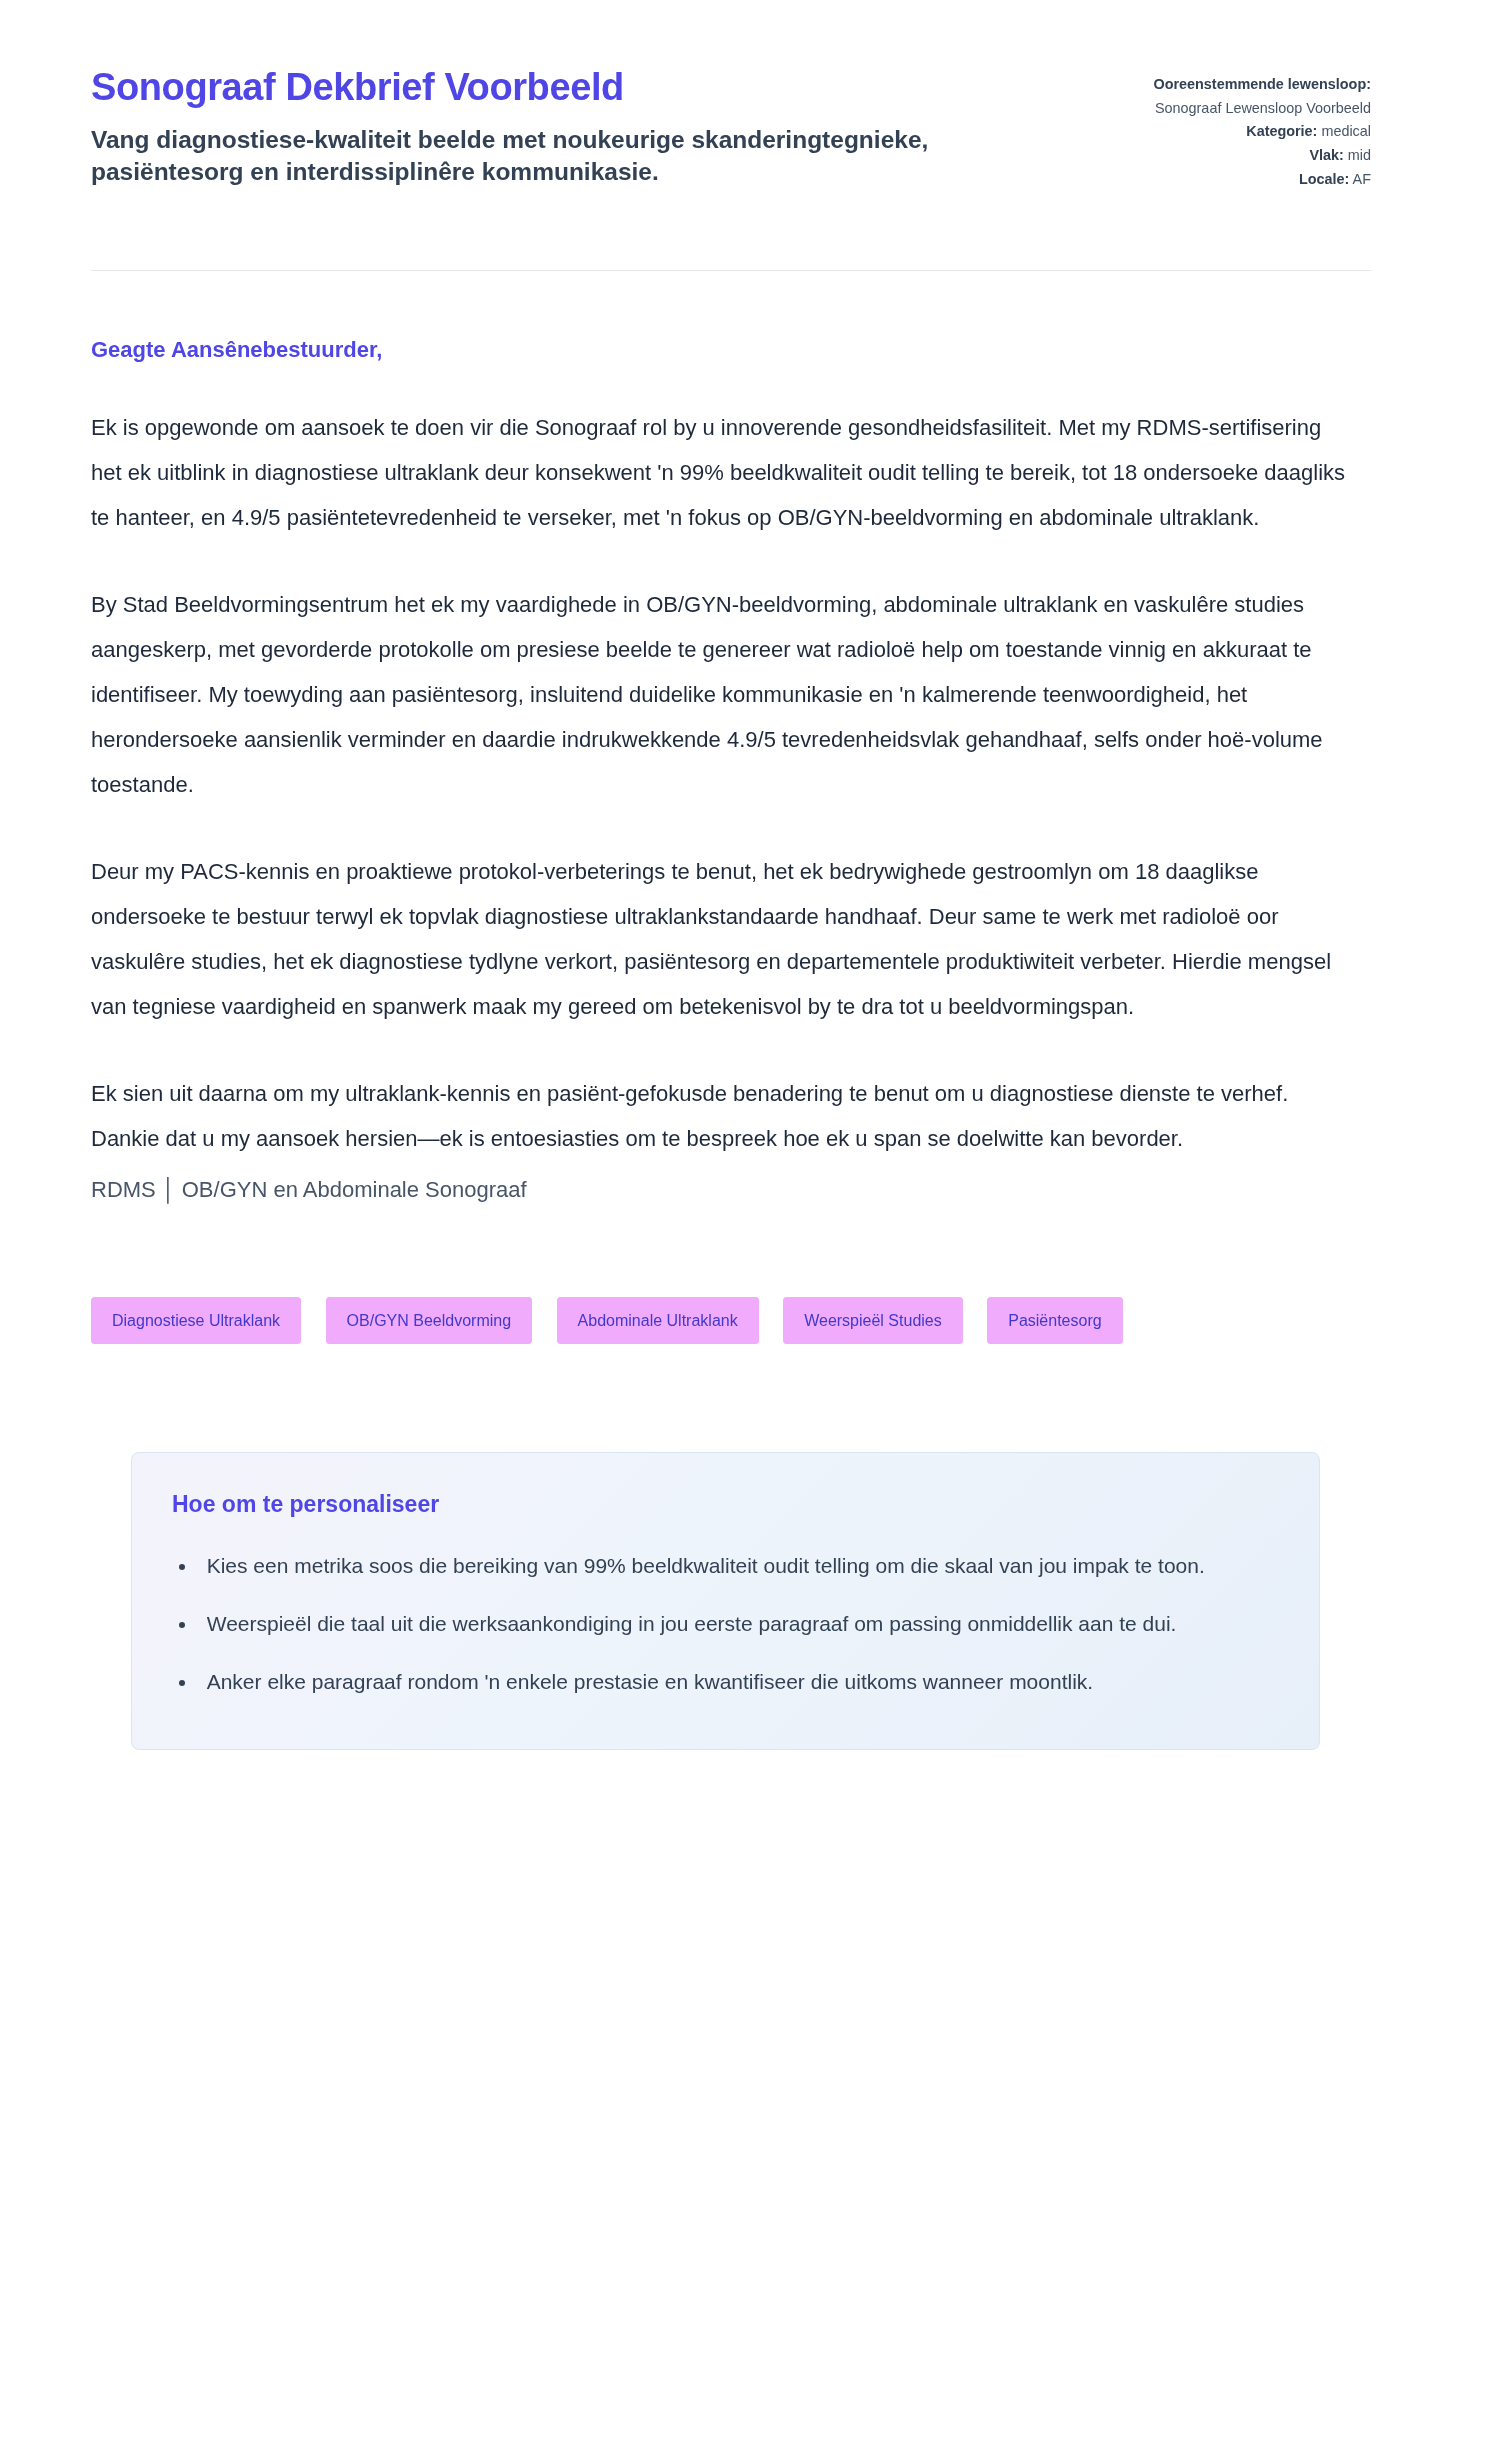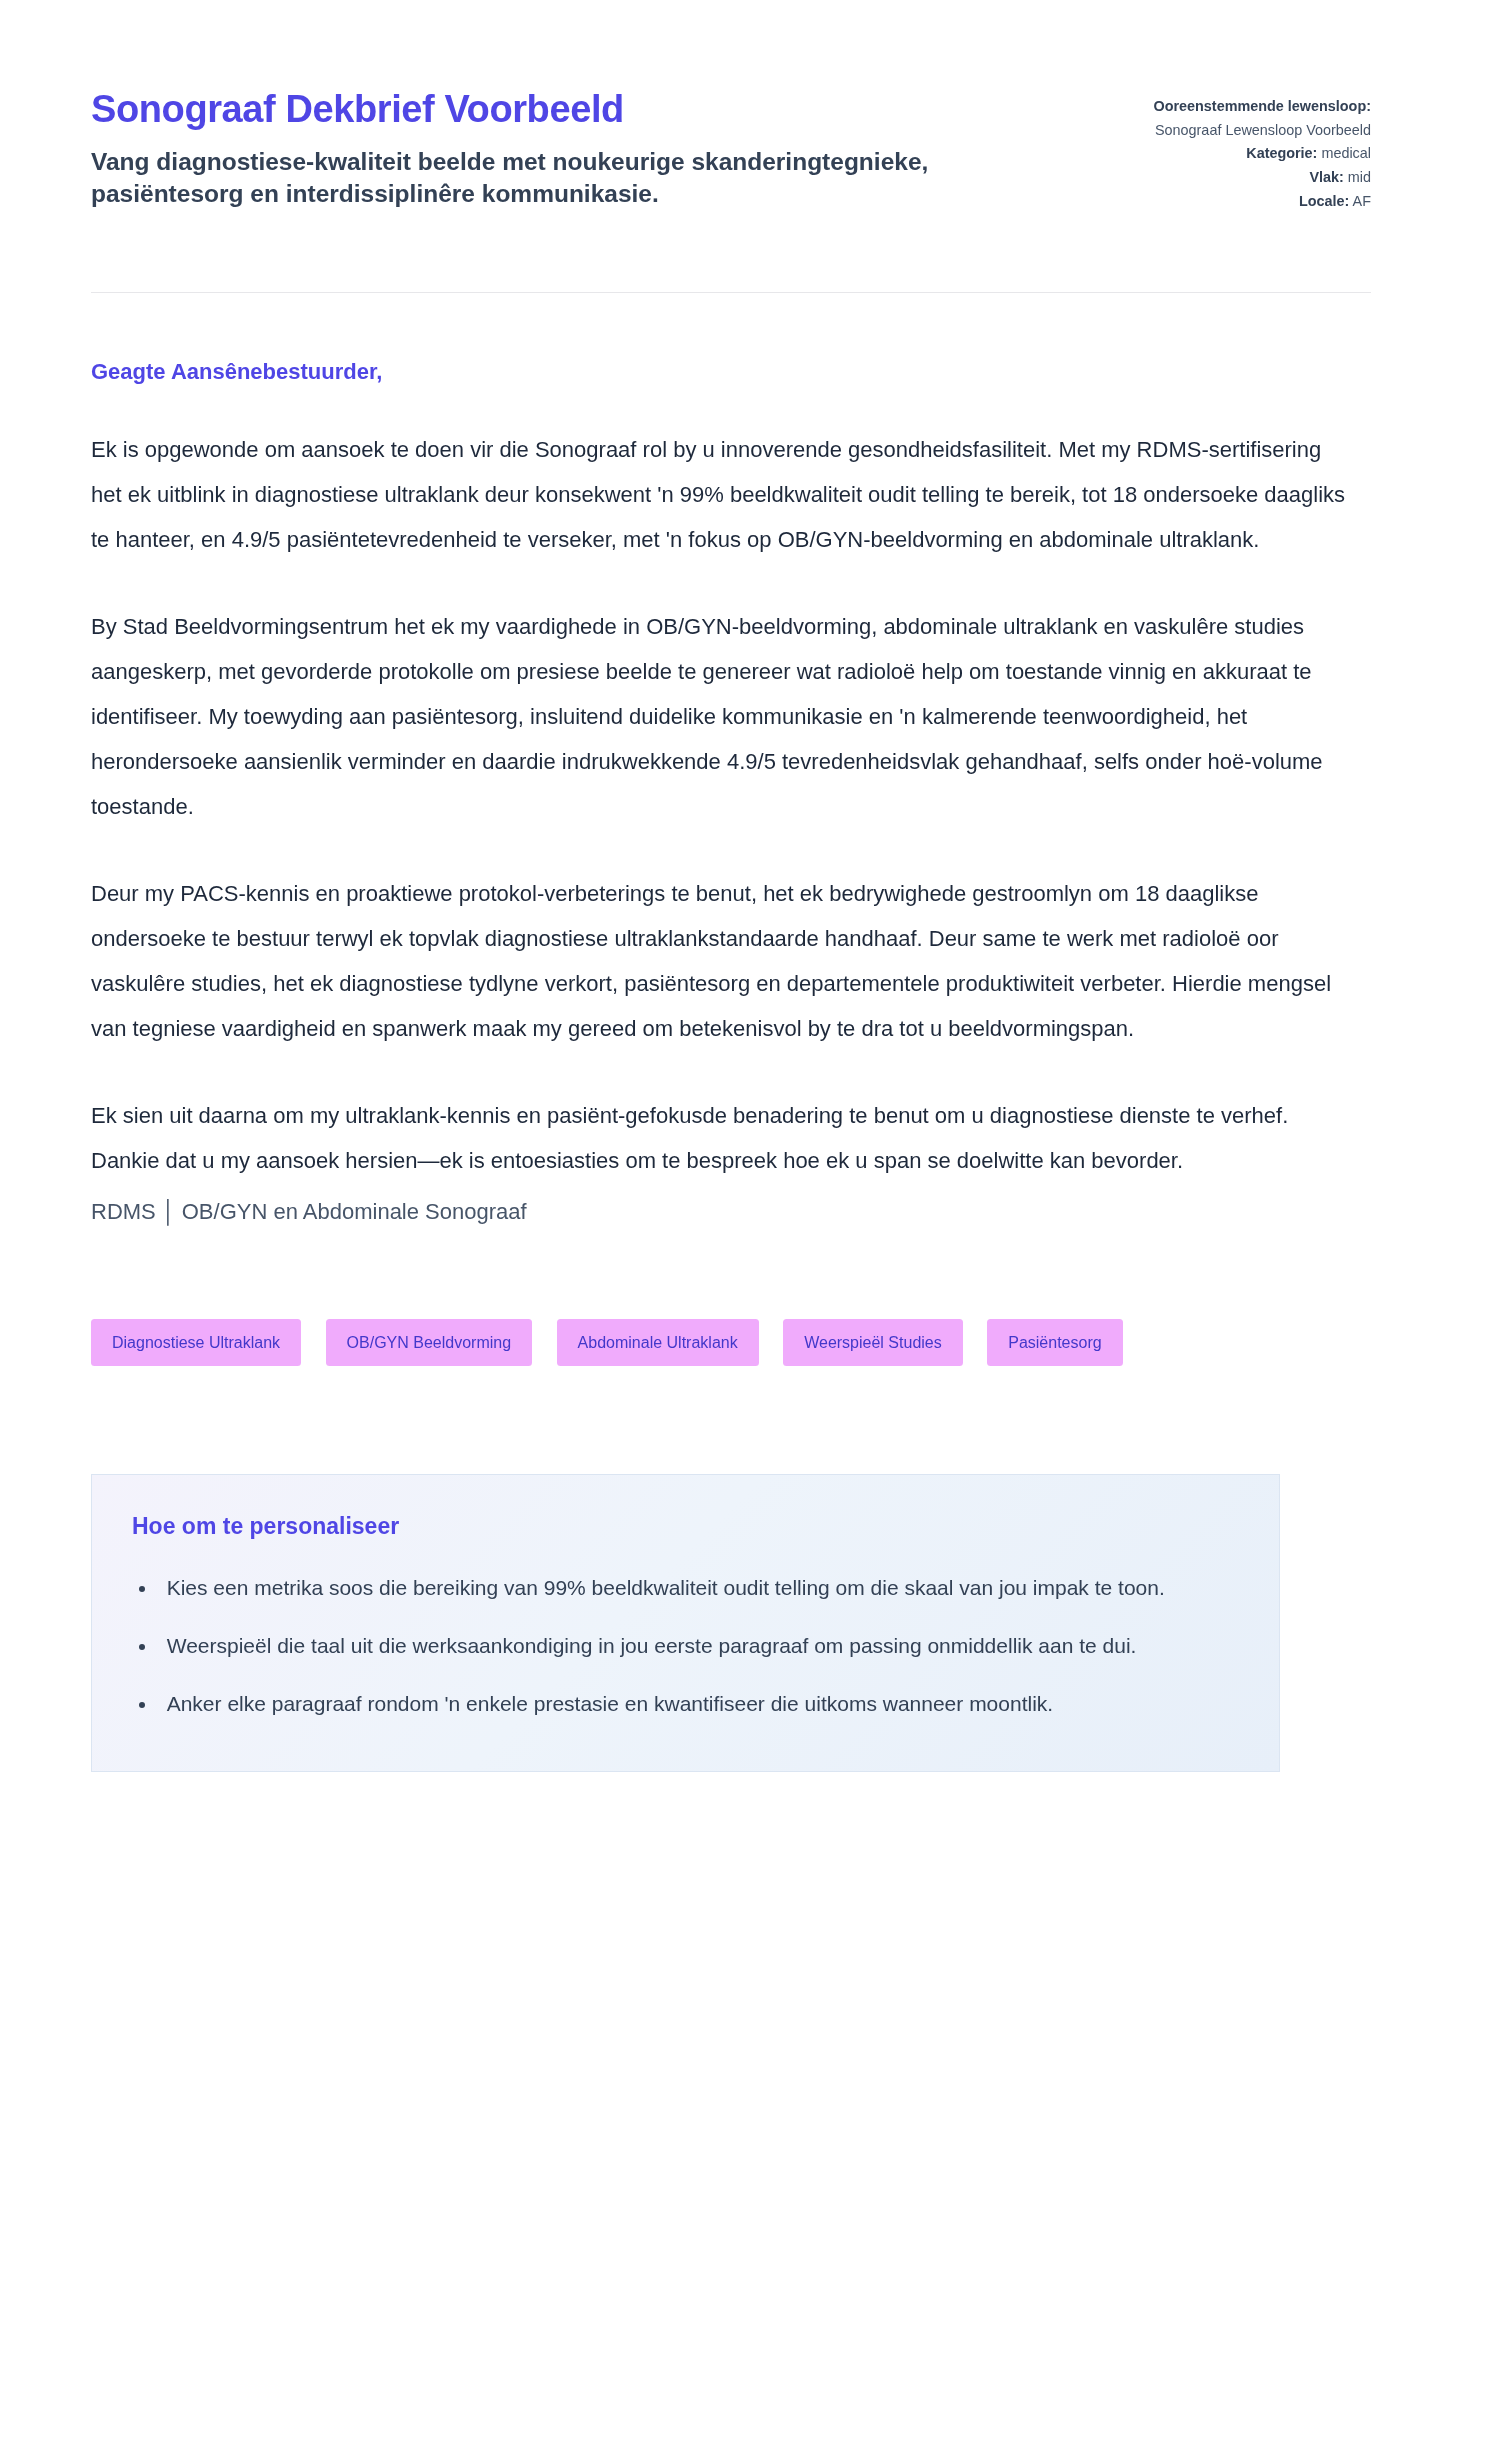--- a/index.html
+++ b/index.html
@@ -15,21 +15,21 @@
     box-sizing: border-box;
   }
   .container {
     width: 1280px;
     margin-left: 91px;
     padding-top: 66px;
     box-sizing: border-box;
   }
 
   
-  .header { display: flex; justify-content: space-between; align-items: flex-start; margin-top: 22px; }
+  .header { display: flex; justify-content: space-between; align-items: flex-start; }
   .header-left { max-width: 901px; }
   .title {
     margin: 0 0 14px 0;
     font-size: 38px;
     font-weight: 800;
     letter-spacing: -0.4px;
     color: #4f46e5;
     line-height: 1.15;
   }
   .subtitle {
@@ -100,24 +100,25 @@
     line-height: 1;
     padding: 15.7px 21px;
     border-radius: 3.5px;
     cursor: pointer;
     white-space: nowrap;
   }
 
   
   .tips {
     margin-top: 108px;
+    margin-left: 40px;
     width: 1189px;
     box-sizing: border-box;
     border: 0.9px solid #dbe5f2;
-    border-radius: 0;
+    border-radius: 8px;
     padding: 38px 45px 45px 40px;
     background: linear-gradient(135deg, #f4f3fc 0%, #eef4fb 45%, #e7eff9 100%);
   }
   .tips-title {
     margin: 0;
     color: #4f46e5;
     font-size: 23px;
     font-weight: 700;
   }
   .tips-list {

